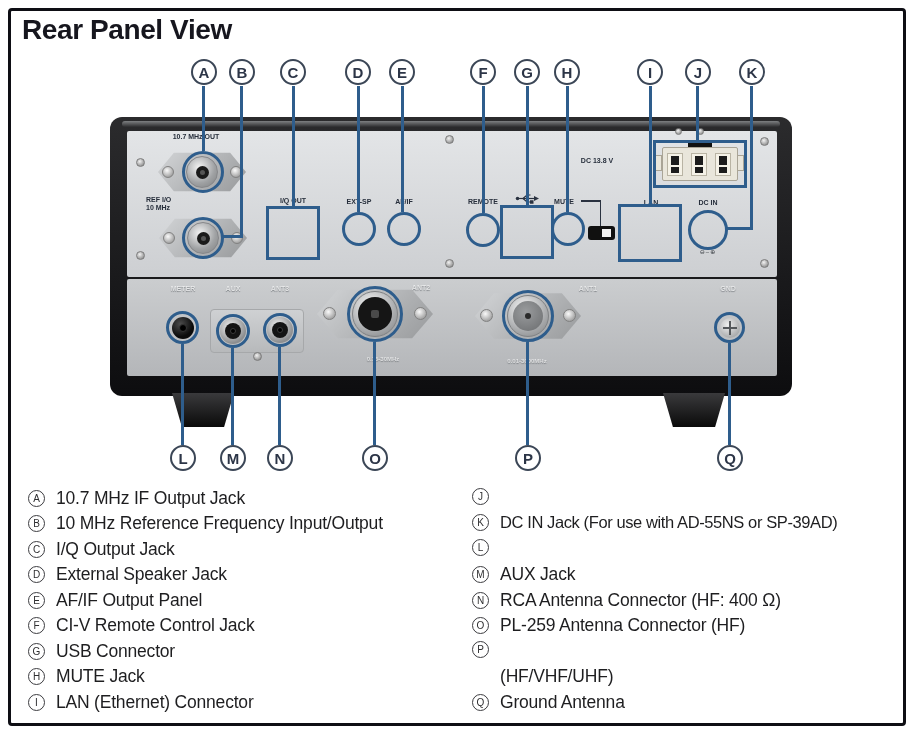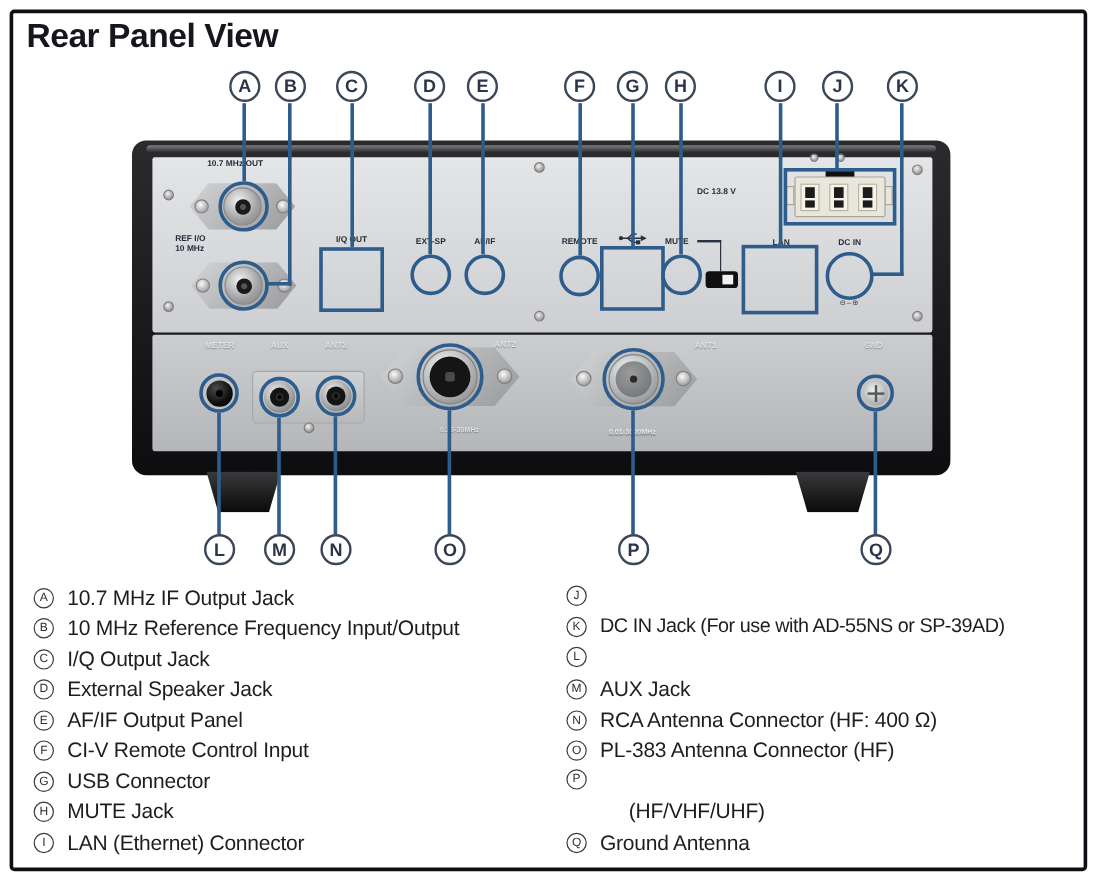--- a/index.html
+++ b/index.html
@@ -371,21 +371,21 @@
 <div class="lrow" style="left:28px;top:564px">
   <span class="lcirc">D</span>
   <span class="ltext">External Speaker Jack</span>
 </div>
 <div class="lrow" style="left:28px;top:590px">
   <span class="lcirc">E</span>
   <span class="ltext">AF/IF Output Panel</span>
 </div>
 <div class="lrow" style="left:28px;top:615px">
   <span class="lcirc">F</span>
-  <span class="ltext">CI-V Remote Control Input</span>
+  <span class="ltext">CI-V Remote Control Jack</span>
 </div>
 <div class="lrow" style="left:28px;top:641px">
   <span class="lcirc">G</span>
   <span class="ltext">USB Connector</span>
 </div>
 <div class="lrow" style="left:28px;top:666px">
   <span class="lcirc">H</span>
   <span class="ltext">MUTE Jack</span>
 </div>
 <div class="lrow" style="left:28px;top:692px">
@@ -406,24 +406,24 @@
 <div class="lrow" style="left:472px;top:564px">
   <span class="lcirc">M</span>
   <span class="ltext">AUX Jack</span>
 </div>
 <div class="lrow" style="left:472px;top:590px">
   <span class="lcirc">N</span>
   <span class="ltext">RCA Antenna Connector (HF: 400 Ω)</span>
 </div>
 <div class="lrow" style="left:472px;top:615px">
   <span class="lcirc">O</span>
-  <span class="ltext">PL-383 Antenna Connector (HF)</span>
+  <span class="ltext">PL-259 Antenna Connector (HF)</span>
 </div>
 <div class="lrow" style="left:472px;top:641px">
   <span class="lcirc">P</span>
 </div>
-<div class="lrow" style="left:524px;top:666px">
+<div class="lrow" style="left:500px;top:666px">
   <span class="ltext">(HF/VHF/UHF)</span>
 </div>
 <div class="lrow" style="left:472px;top:692px">
   <span class="lcirc">Q</span>
   <span class="ltext">Ground Antenna</span>
 </div>
 
 </body></html>

